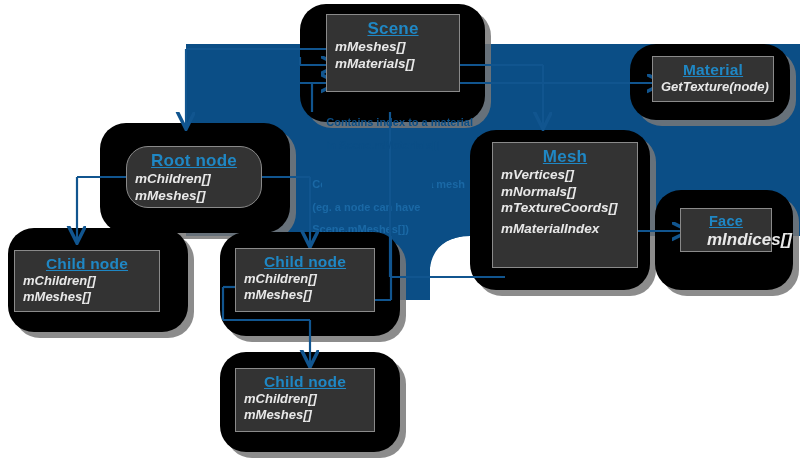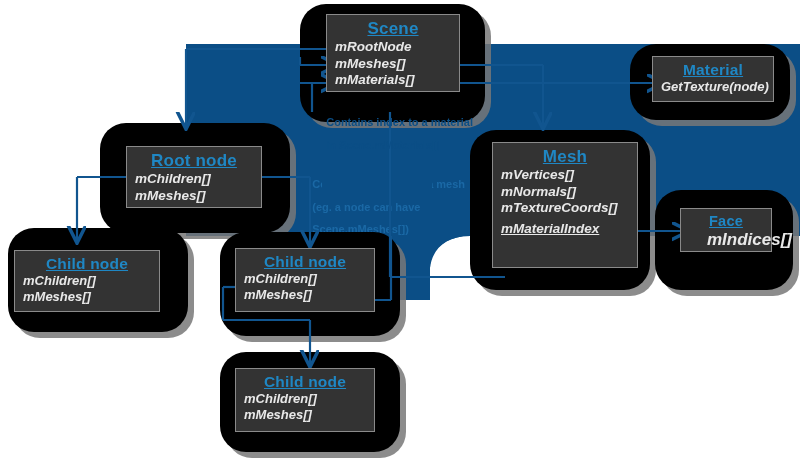--- a/index.html
+++ b/index.html
@@ -116,44 +116,43 @@
 
       <path d="M335,300 L391,300"></path>
       <path d="M391,300 L391,236"></path>
     </g>
   </svg>
 
   <div id="boxes-layer">
 
     <div class="box t17" style="left:326px;top:14px;width:134px;height:78px;">
       <span class="title">Scene</span>
-      <span class="field">mRootNode</span>
       <span class="field">mMeshes[]</span>
       <span class="field">mMaterials[]</span>
     </div>
 
     <div class="box t15" style="left:652px;top:56px;width:122px;height:46px;">
       <span class="title">Material</span>
       <span class="field" style="text-align:center;">GetTexture(node)</span>
     </div>
 
     <div class="box t17" style="left:492px;top:142px;width:146px;height:126px;">
       <span class="title">Mesh</span>
       <span class="field">mVertices[]</span>
       <span class="field">mNormals[]</span>
       <span class="field">mTextureCoords[]</span>
-      <span class="field" style="margin-top:5px;text-decoration:underline;">mMaterialIndex</span>
+      <span class="field" style="margin-top:5px;">mMaterialIndex</span>
     </div>
 
     <div class="box t14" style="left:680px;top:208px;width:92px;height:44px;">
       <span class="title">Face</span>
       <span class="field" style="text-align:center;">mIndices[]</span>
     </div>
 
-    <div class="box t17" style="left:126px;top:146px;width:136px;height:62px;">
+    <div class="box t17" style="left:126px;top:146px;width:136px;height:62px;border-radius:22px;">
       <span class="title">Root node</span>
       <span class="field">mChildren[]</span>
       <span class="field">mMeshes[]</span>
     </div>
 
     <div class="box t15" style="left:14px;top:250px;width:146px;height:62px;">
       <span class="title">Child node</span>
       <span class="field">mChildren[]</span>
       <span class="field">mMeshes[]</span>
     </div>

